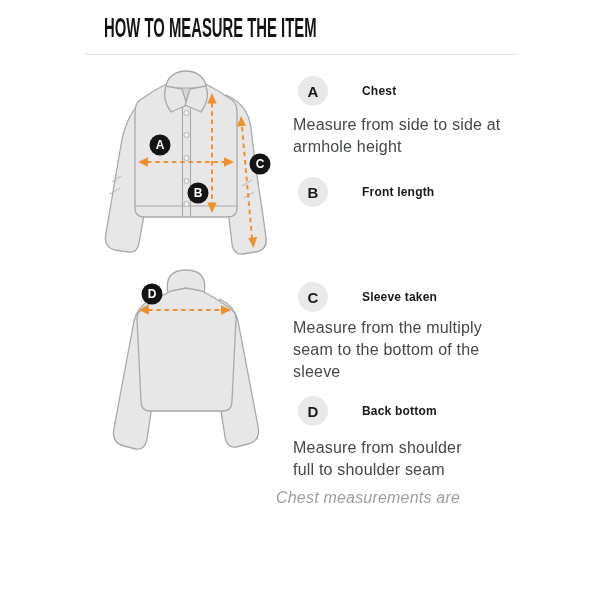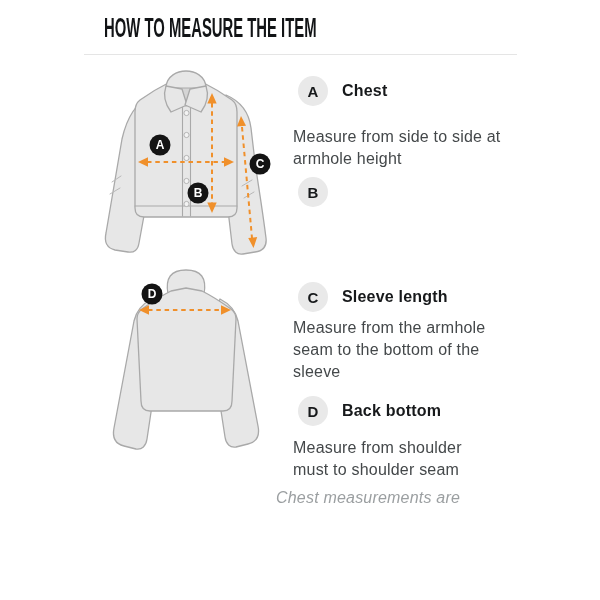--- a/index.html
+++ b/index.html
@@ -49,34 +49,35 @@
     background: #e9e9e9;
     color: #17191b;
     font-size: 15px;
     font-weight: 700;
     display: flex;
     align-items: center;
     justify-content: center;
     flex: 0 0 auto;
   }
   .def-label {
-    font-size: 16px;
+    font-size: 12px;
     font-weight: 700;
     color: #17191b;
     letter-spacing: 0.2px;
+    margin-left: 20px;
   }
   .def-desc {
     position: absolute;
     left: 293px;
     font-size: 16px;
     line-height: 22px;
     color: #44484a;
     letter-spacing: 0.2px;
   }
-  .row-a { top: 76px; }  .desc-a { top: 114px; width: 230px; margin-top: 12px; }
+  .row-a { top: 76px; }  .desc-a { top: 114px; width: 230px; }
   .row-b { top: 177px; } .desc-b { top: 213px; width: 215px; }
   .row-c { top: 282px; } .desc-c { top: 317px; width: 210px; }
   .row-d { top: 396px; } .desc-d { top: 437px; width: 185px; }
   .note {
     position: absolute;
     left: 276px;
     top: 487px;
     width: 215px;
     font-size: 16px;
     line-height: 22px;
@@ -179,29 +180,30 @@
   </svg>
 
   <div class="def-row row-a">
     <div class="letter-badge">A</div>
     <div class="def-label">Chest</div>
   </div>
   <p class="def-desc desc-a">Measure from side to side at armhole height</p>
 
   <div class="def-row row-b">
     <div class="letter-badge">B</div>
+    <div class="def-label">Front length</div>
   </div>
 
   <div class="def-row row-c">
     <div class="letter-badge">C</div>
-    <div class="def-label">Sleeve length</div>
-  </div>
-  <p class="def-desc desc-c">Measure from the armhole seam to the bottom of the sleeve</p>
+    <div class="def-label">Sleeve taken</div>
+  </div>
+  <p class="def-desc desc-c">Measure from the multiply seam to the bottom of the sleeve</p>
 
   <div class="def-row row-d">
     <div class="letter-badge">D</div>
     <div class="def-label">Back bottom</div>
   </div>
-  <p class="def-desc desc-d">Measure from shoulder must to shoulder seam</p>
+  <p class="def-desc desc-d">Measure from shoulder full to shoulder seam</p>
 
   <p class="note">Chest measurements are taken with the garment lying flat. To know the full circumference, you must multiply by two.</p>
 
 </div>
 
 </body></html>

